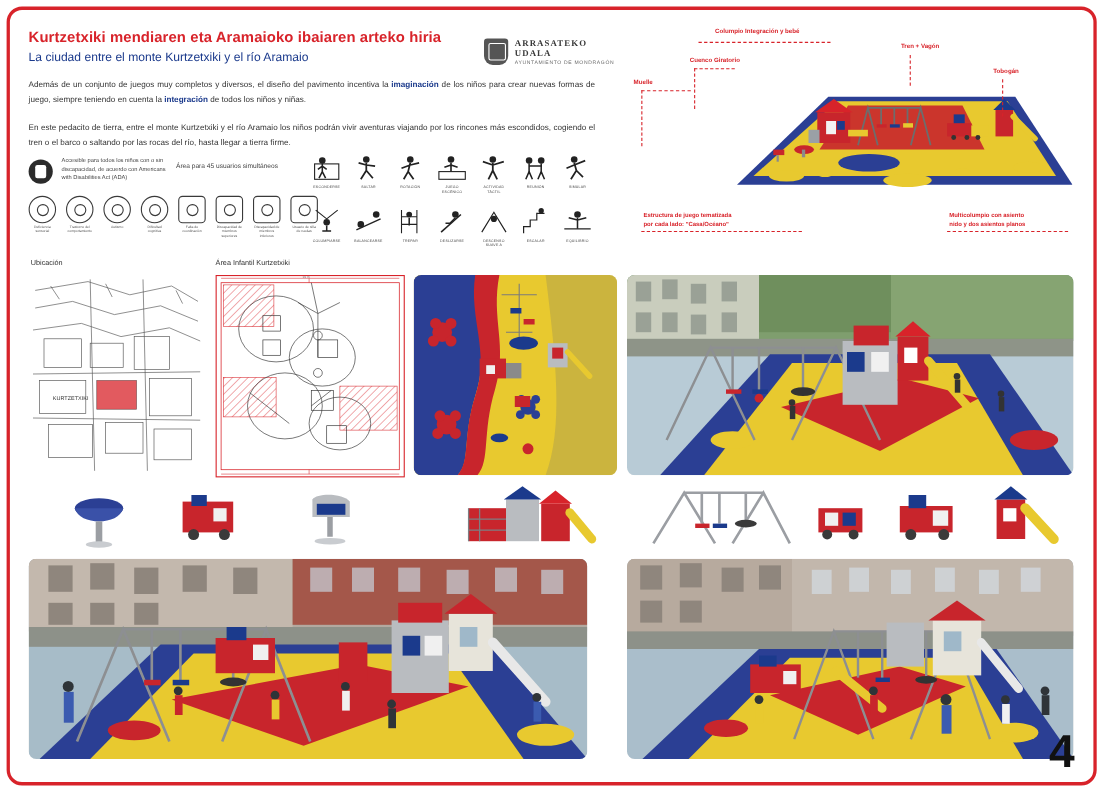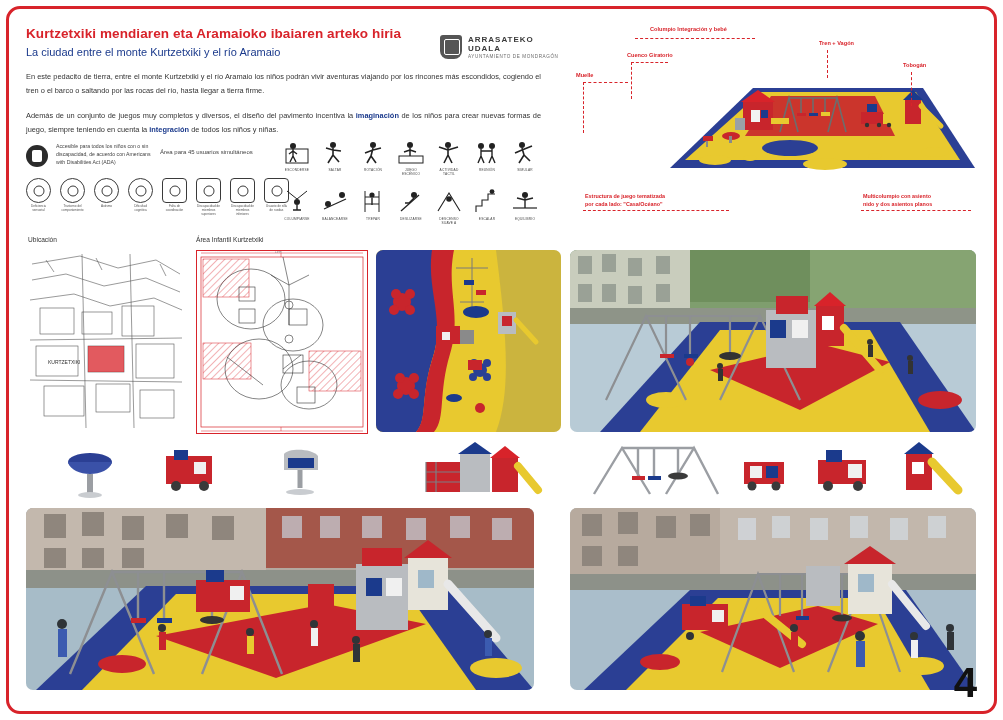--- a/index.html
+++ b/index.html
@@ -11,21 +11,21 @@
   .hdr{position:absolute;left:26px;top:26px;width:540px;}
   .hdr h1{margin:0;font-size:13.5px;color:#d8232a;font-weight:bold;letter-spacing:.1px;}
   .hdr h2{margin:5px 0 0 0;font-size:11px;color:#1b3a8c;font-weight:normal;}
   .hdr p{margin:12px 0 0 0;font-size:7.4px;line-height:1.85;color:#333;text-align:justify;width:515px;}
   .hdr p b{color:#1b3a8c;}
 
   .logo{position:absolute;left:440px;top:34px;width:130px;height:26px;display:flex;align-items:center;gap:6px;}
   .logo .crest{width:22px;height:24px;background:#555;border-radius:3px 3px 8px 8px;position:relative;}
   .logo .crest:after{content:"";position:absolute;left:4px;top:4px;width:14px;height:14px;border:1px solid #fff;border-radius:2px;}
   .logo .lt{line-height:1.15;}
-  .logo .l1{font-size:8px;letter-spacing:1px;color:#3a3a3a;font-weight:bold;}
+  .logo .l1{font-size:8px;letter-spacing:1px;color:#3a3a3a;font-weight:bold;font-family:Liberation Serif, serif;}
   .logo .l2{font-size:4.6px;letter-spacing:.6px;color:#6b6b6b;}
 
   
   .accessrow{position:absolute;left:26px;top:143px;width:265px;display:flex;align-items:flex-start;gap:8px;}
   .wheel{width:22px;height:22px;border-radius:50%;background:#2b2b2b;position:relative;flex:none;margin-top:2px;}
   .wheel:after{content:"";position:absolute;left:6px;top:5px;width:10px;height:12px;border-radius:2px;background:#fff;}
   .acctext{font-size:5.2px;line-height:1.5;color:#444;width:96px;}
   .usertext{font-size:6px;color:#444;margin-top:6px;width:110px;}
 
   .icongrid{position:absolute;left:26px;top:178px;width:250px;display:flex;gap:9px;}
@@ -66,22 +66,22 @@
 </style>
 </head>
 <body>
 
 <div id="sheet">
   <div class="frame"></div>
 
   <div class="hdr">
     <h1>Kurtzetxiki mendiaren eta Aramaioko ibaiaren arteko hiria</h1>
     <h2>La ciudad entre el monte Kurtzetxiki y el río Aramaio</h2>
+    <p><span>Además de un conjunto de juegos muy completos y diversos, el diseño del pavimento incentiva la </span><b>imaginación</b><span> de los niños para crear nuevas formas de juego, siempre  teniendo en cuenta la </span><b>integración</b><span> de todos los niños y niñas.</span></p>
     <p>En este pedacito de tierra, entre el monte Kurtzetxiki y el río Aramaio los niños podrán vivir aventuras viajando por los rincones más escondidos, cogiendo el tren o el barco o saltando por las rocas del río, hasta llegar a tierra firme.</p>
-    <p><span>Además de un conjunto de juegos muy completos y diversos, el diseño del pavimento incentiva la </span><b>imaginación</b><span> de los niños para crear nuevas formas de juego, siempre  teniendo en cuenta la </span><b>integración</b><span> de todos los niños y niñas.</span></p>
   </div>
 
   <div class="logo">
     <div class="crest"></div>
     <div class="lt">
       <div class="l1">ARRASATEKO UDALA</div>
       <div class="l2">AYUNTAMIENTO DE MONDRAGÓN</div>
     </div>
   </div>
 

